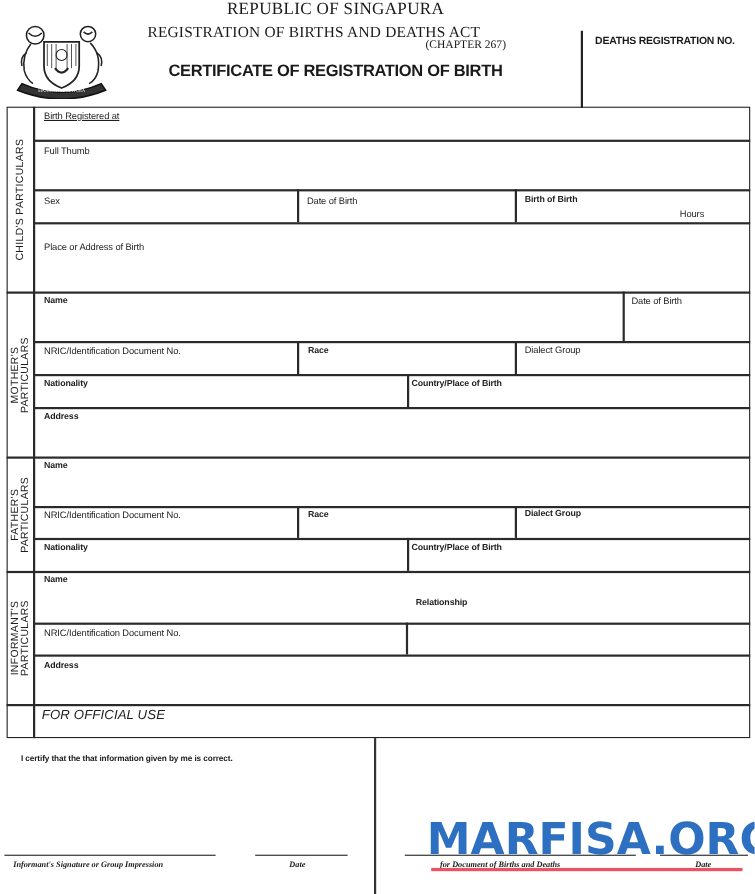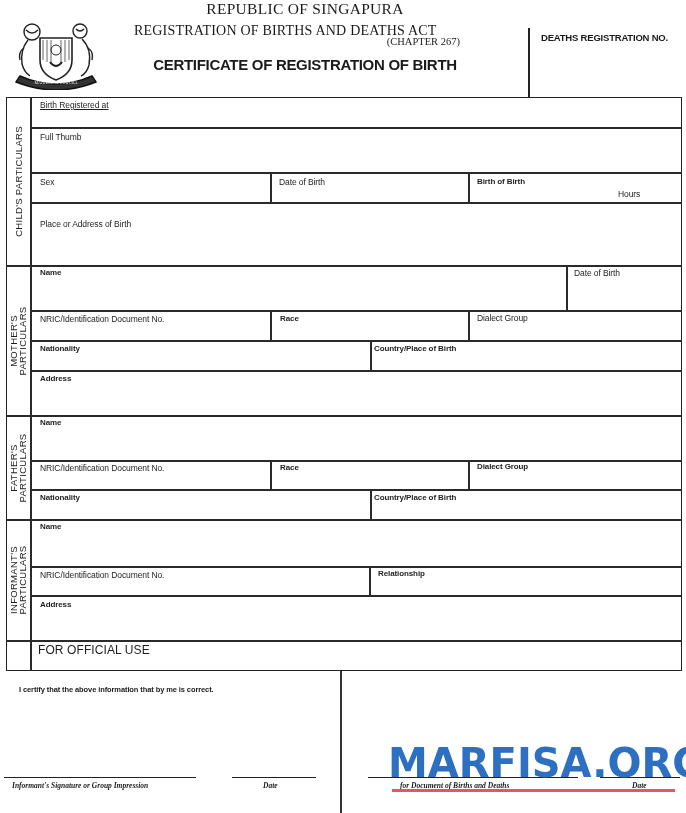--- a/index.html
+++ b/index.html
@@ -164,30 +164,30 @@
   <div class="sect-text"><span>INFORMANT'S</span><br><span>PARTICULARS</span></div>
 </div>
 <div class="hline" style="left:30px;top:566px;width:652px;"></div>
 <div class="hline" style="left:30px;top:595px;width:652px;"></div>
 <div class="vline" style="left:369px;top:566px;height:29px;"></div>
 
 <div class="lbl b" style="left:40px;top:522px;">Name</div>
 <div class="field" style="left:31px;top:520px;width:651px;height:46px;"></div>
 <div class="lbl" style="left:40px;top:570px;">NRIC/Identification Document No.</div>
 <div class="field" style="left:31px;top:567px;width:338px;height:28px;"></div>
-<div class="lbl b" style="left:378px;top:569px;">Relationship</div>
+<div class="lbl b" style="left:378px;top:543px;">Relationship</div>
 <div class="field" style="left:370px;top:567px;width:312px;height:28px;"></div>
 <div class="lbl b" style="left:40px;top:600px;">Address</div>
 <div class="field" style="left:31px;top:596px;width:651px;height:44px;"></div>
 
-<div class="lbl big" style="left:38px;top:643px;">FOR OFFICIAL USE</div>
+<div class="lbl big" style="left:38px;top:643px;font-style:italic;">FOR OFFICIAL USE</div>
 <div class="field" style="left:31px;top:641px;width:651px;height:30px;"></div>
 
 <div class="abs bottom-divider"></div>
-<div class="abs certify">I certify that the above information that by me is correct.</div>
+<div class="abs certify">I certify that the that information given by me is correct.</div>
 
 <div class="abs field" style="left:4px;top:700px;width:190px;height:78px;"></div>
 <div class="abs sig-line" style="left:4px;top:777px;width:192px;"></div>
 <div class="abs sig-lbl" style="left:12px;top:781px;">Informant's Signature or Group Impression</div>
 
 <div class="abs field" style="left:232px;top:740px;width:84px;height:38px;"></div>
 <div class="abs sig-line" style="left:232px;top:777px;width:84px;"></div>
 <div class="abs sig-lbl" style="left:263px;top:781px;">Date</div>
 
 <div class="abs field" style="left:370px;top:740px;width:200px;height:38px;"></div>

